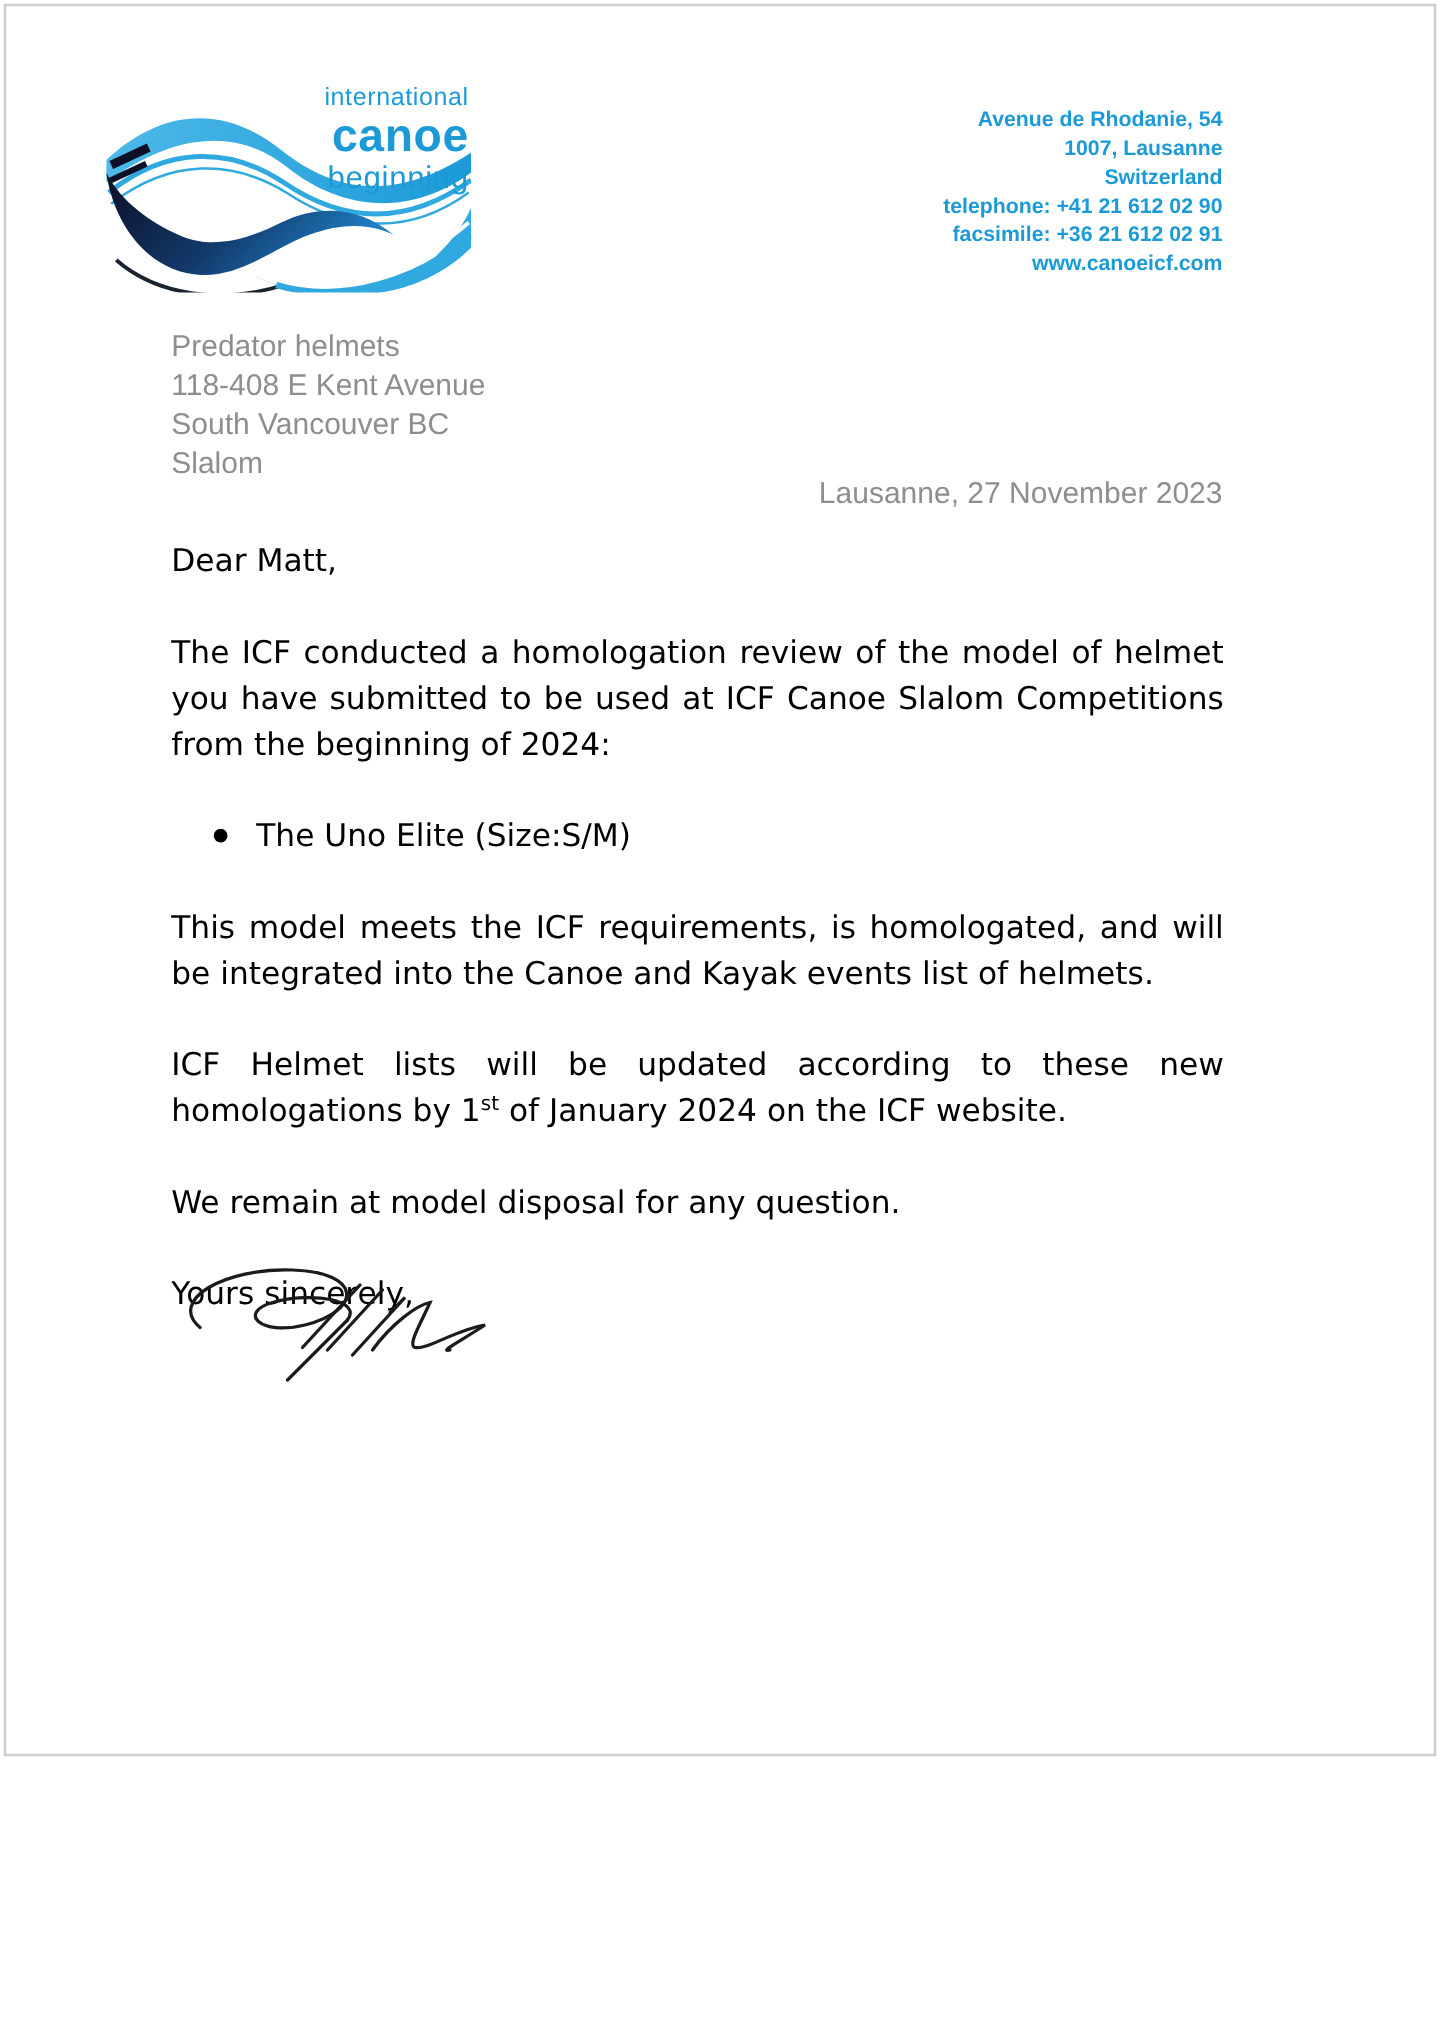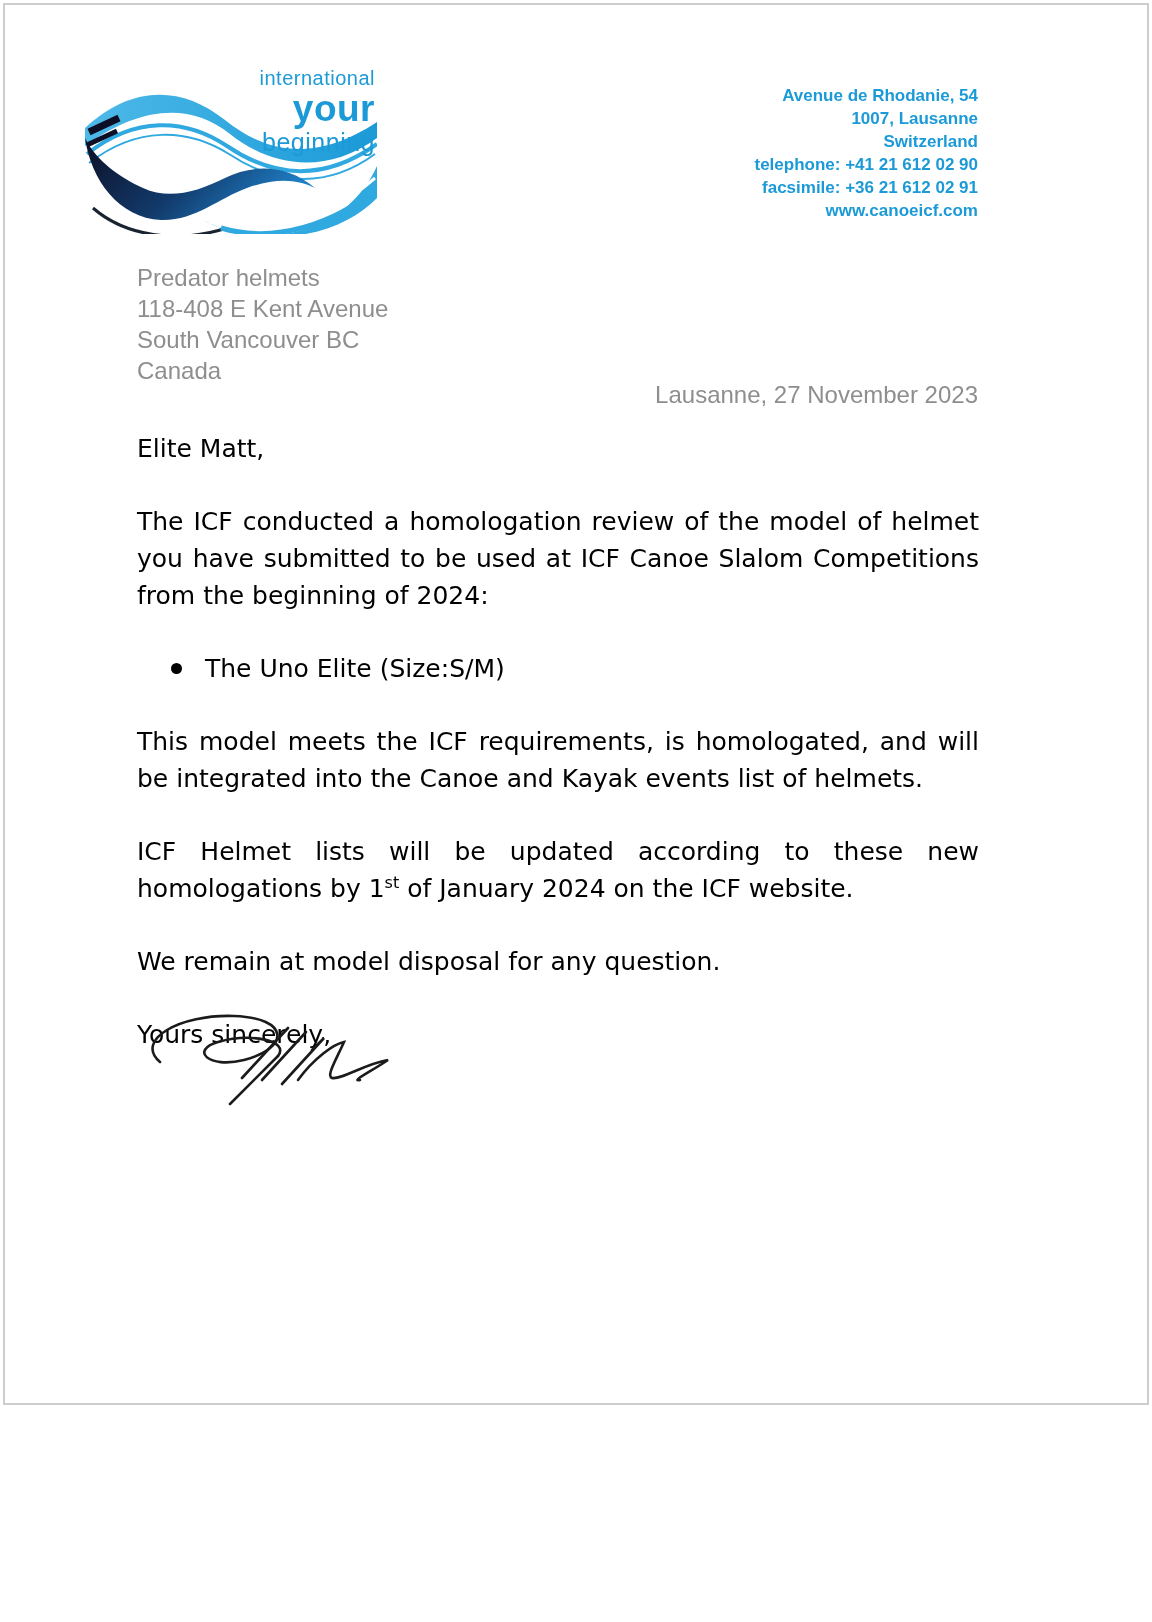--- a/index.html
+++ b/index.html
@@ -108,45 +108,45 @@
       <path d="M0,56 C6,98 34,136 76,138 C110,139 134,116 162,106 C192,95 214,98 230,106 C202,82 168,82 140,96 C112,110 84,118 58,106 C36,96 12,80 0,56 Z" fill="url(#darkg)"></path>
 
       <path d="M8,126 C40,154 92,162 142,146" fill="none" stroke="#1a2430" stroke-width="3"></path>
 
       <path d="M118,138 C158,160 210,158 250,134 C270,120 284,102 292,84 L292,116 C272,136 242,152 202,154 C170,156 140,150 118,138 Z" fill="#2fa9e0"></path>
       <path d="M128,140 C180,158 242,138 290,96" fill="none" stroke="#ffffff" stroke-width="3"></path>
       <path d="M136,146 C190,162 250,142 292,106" fill="none" stroke="#2fa9e0" stroke-width="5"></path>
     </svg>
     <div class="logo-text">
       <div class="l1">international</div>
-      <div class="l2">your</div>
+      <div class="l2">canoe</div>
       <div class="l3">beginning</div>
     </div>
   </div>
 
   <div class="contact">
     <div>Avenue de Rhodanie, 54</div>
     <div>1007, Lausanne</div>
     <div>Switzerland</div>
     <div>telephone: +41 21 612 02 90</div>
     <div>facsimile: +36 21 612 02 91</div>
     <div>www.canoeicf.com</div>
   </div>
 
   <div class="recipient">
     <div>Predator helmets</div>
     <div>118-408 E Kent Avenue</div>
     <div>South Vancouver BC</div>
-    <div>Canada</div>
+    <div>Slalom</div>
   </div>
 
   <div class="dateline">Lausanne, 27 November 2023</div>
 
   <div class="letter-body">
-    <p>Elite Matt,</p>
+    <p>Dear Matt,</p>
     <p class="just">The ICF conducted a homologation review of the model of helmet you have submitted to be used at ICF Canoe Slalom Competitions from the beginning of 2024:</p>
     <ul>
       <li>
         <span class="dot"></span>
         <span>The Uno Elite (Size:S/M)</span>
       </li>
     </ul>
     <p class="just">This model meets the ICF requirements, is homologated, and will be integrated into the Canoe and Kayak events list of helmets.</p>
     <p class="just"><span>ICF Helmet lists will be updated according to these new homologations by 1</span><sup class="st">st</sup><span> of January 2024 on the ICF website.</span></p>
     <p>We remain at model disposal for any question.</p>

